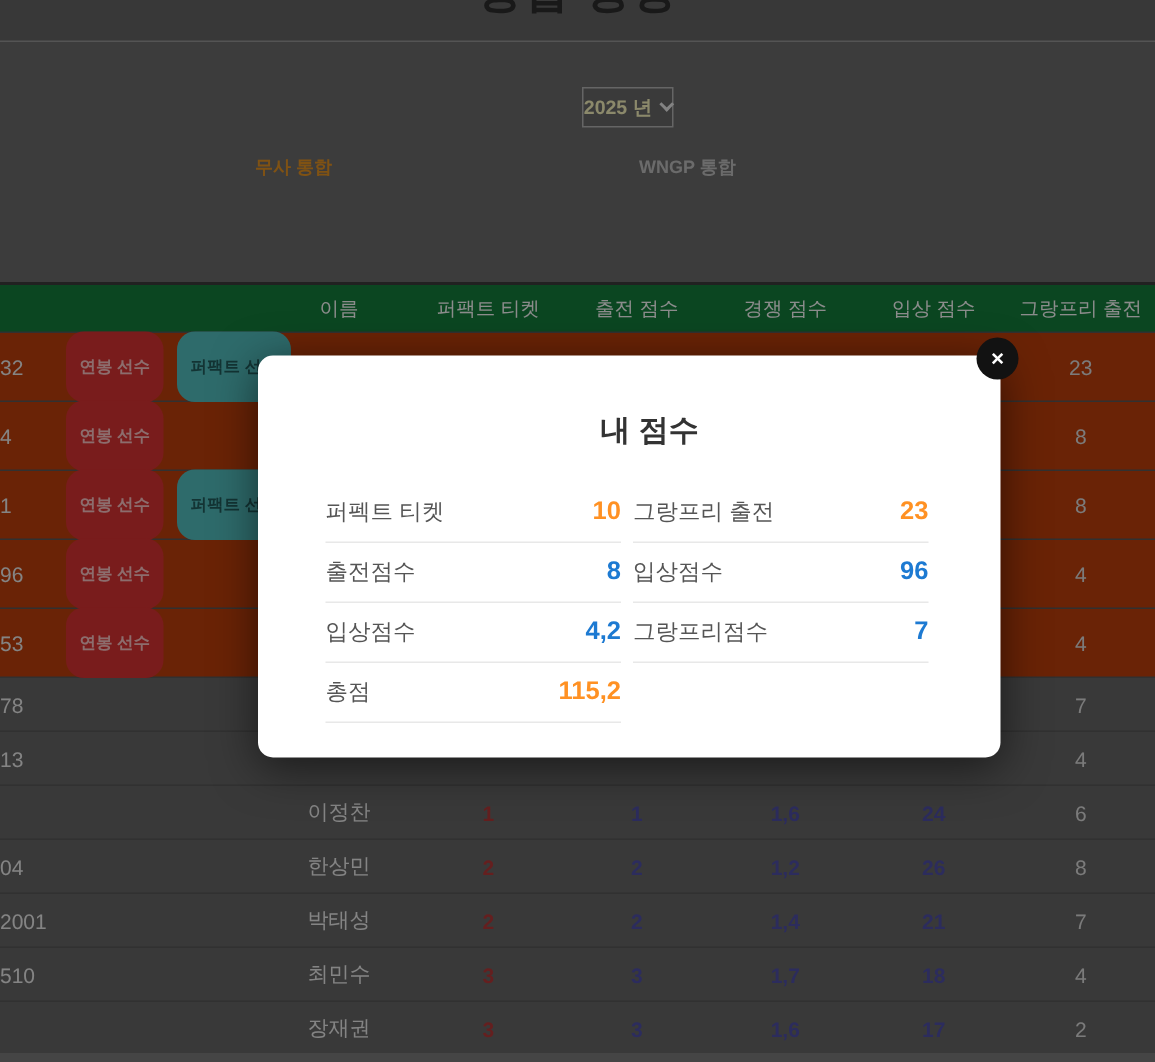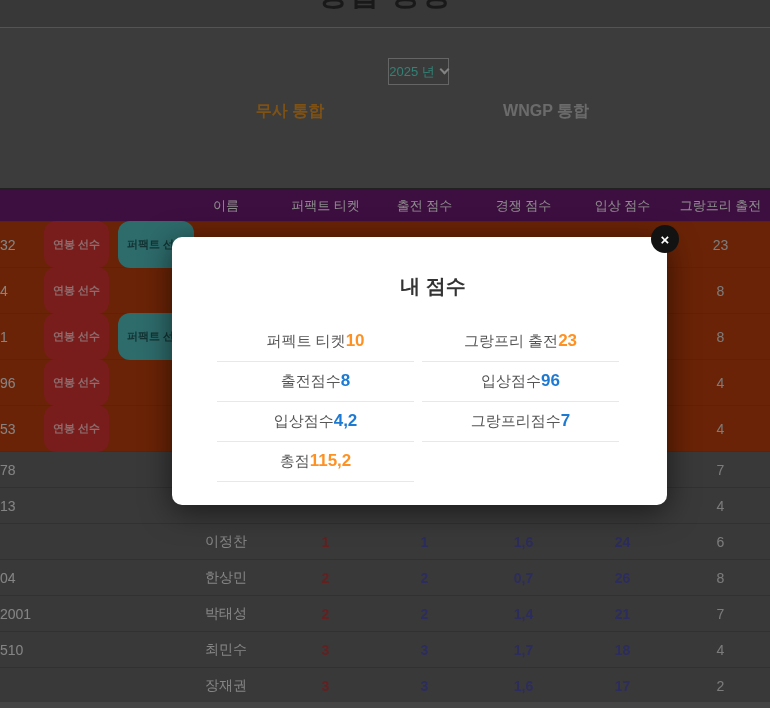--- a/index.html
+++ b/index.html
@@ -10,34 +10,34 @@
 
   
   .page { position:absolute; inset:0; background:#6e6e6e; }
 
   .topbar { position:absolute; left:0; top:0; width:770px; height:28px;
             background:#676767; border-bottom:1px solid #999; overflow:hidden; }
   .topbar .big-title { position:absolute; left:0; right:0; top:-26px; text-align:center;
             font-size:30px; font-weight:bold; color:#2f2f2f; letter-spacing:1px; }
 
   .year-select { position:absolute; left:388px; top:58px; width:61px; height:27px;
-            border:1px solid #b9b9b9; background:#6a6a6a; color:#5eead4; font-size:13px;
-            display:flex; align-items:center; justify-content:center; gap:6px; cursor:pointer; }
+            border:1px solid #b9b9b9; background:#6a6a6a; color:#fef9c3; font-size:13px;
+            display:flex; align-items:center; justify-content:center; gap:6px; cursor:pointer;font-weight:bold; }
   .year-select .chev { width:7px; height:7px; border-right:2px solid #efefef;
             border-bottom:2px solid #efefef; transform:rotate(45deg); margin-top:-4px; }
 
   .tabs { position:absolute; left:0; top:96px; width:770px; height:30px; }
-  .tab { position:absolute; top:0; height:30px; line-height:30px; font-size:16px;
-         font-weight:bold; text-align:center; cursor:pointer; }
+  .tab { position:absolute; top:0; height:30px; line-height:30px; font-size:12px;
+         font-weight:bold; text-align:left; cursor:pointer; }
   .tab.active   { left:170px; width:240px; color:#e89524; }
   .tab.inactive { left:426px; width:240px; color:#c4c4c4; }
 
   
   .rank-table { position:absolute; left:0; top:188px; width:770px; border-top:2px solid #3c3c3c; }
-  .thead { display:flex; height:32px; align-items:center; background:#701a75;
+  .thead { display:flex; height:32px; align-items:center; background:#15803d;
            border-bottom:1px solid #595959; color:#ffffff; font-size:13px; }
   .trow  { display:flex; align-items:center; background:#696969;
            border-bottom:1px solid #595959; font-size:14px; height:36px; }
   .trow.hl { background:#c2410c; height:46px; }
 
   .c-id     { width:40px;  color:#f0f0f0; font-size:14px; overflow:hidden; white-space:nowrap; }
   .c-badges { width:136px; display:flex; gap:9px; align-items:center; padding-left:4px; }
   .c-name   { width:100px; text-align:center; color:#f0f0f0; }
   .c-num    { width:99px;  text-align:center; font-weight:bold; }
   .c-num.red  { color:#b63a3a; }
@@ -55,21 +55,21 @@
   .overlay { position:absolute; inset:0; background:rgba(0,0,0,0.45); }
 
   .modal { position:absolute; left:172px; top:237px; width:495px; height:268px;
            background:#ffffff; border-radius:10px; box-shadow:0 6px 30px rgba(0,0,0,0.55); }
   .modal-close { position:absolute; right:-12px; top:-12px; width:28px; height:28px;
            border-radius:50%; background:#121212; color:#ffffff; font-size:15px; font-weight:bold;
            display:flex; align-items:center; justify-content:center; cursor:pointer; }
   .modal-title { margin-top:36px; text-align:center; font-size:20px; font-weight:bold; color:#333333;margin-left:27px; }
   .modal-fields { display:grid; grid-template-columns:1fr 1fr; column-gap:8px;
            margin:22px 48px 0 45px; }
-  .field { display:flex; justify-content:center; align-items:baseline;
+  .field { display:flex; justify-content:space-between; align-items:baseline;
            padding:9px 0 10px; border-bottom:1px solid #e8e8e8; }
   .field .lbl { font-size:15px; color:#555555; }
   .field .val { font-size:17px; font-weight:bold; }
   .val.orange { color:#ff9123; }
   .val.blue   { color:#1d7ad2; }
 </style>
 </head>
 <body>
 
 <div class="stage">
@@ -193,21 +193,21 @@
             <span class="c-num blue">1,6</span>
             <span class="c-num blue">24</span>
             <span class="c-gp">6</span>
           </div>
           <div class="trow">
             <span class="c-id">04</span>
             <span class="c-badges"></span>
             <span class="c-name">한상민</span>
             <span class="c-num red">2</span>
             <span class="c-num blue">2</span>
-            <span class="c-num blue">0,7</span>
+            <span class="c-num blue">1,2</span>
             <span class="c-num blue">26</span>
             <span class="c-gp">8</span>
           </div>
           <div class="trow">
             <span class="c-id">2001</span>
             <span class="c-badges"></span>
             <span class="c-name">박태성</span>
             <span class="c-num red">2</span>
             <span class="c-num blue">2</span>
             <span class="c-num blue">1,4</span>

